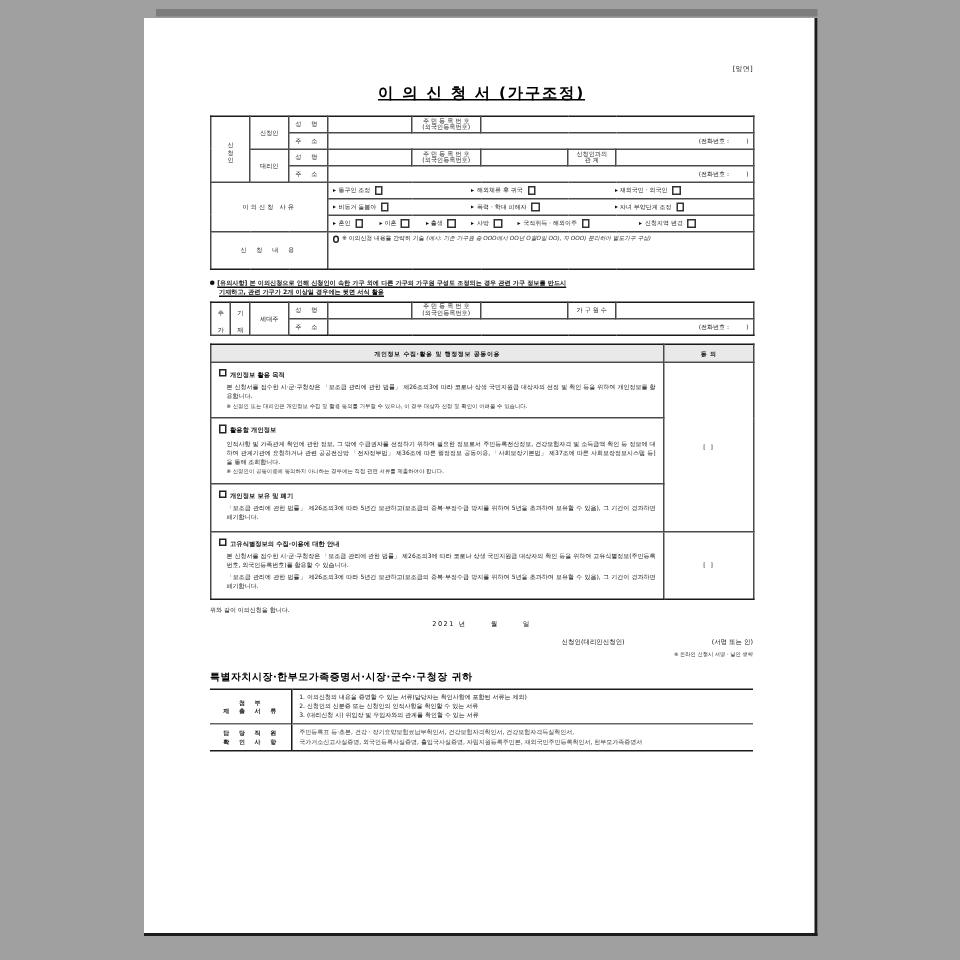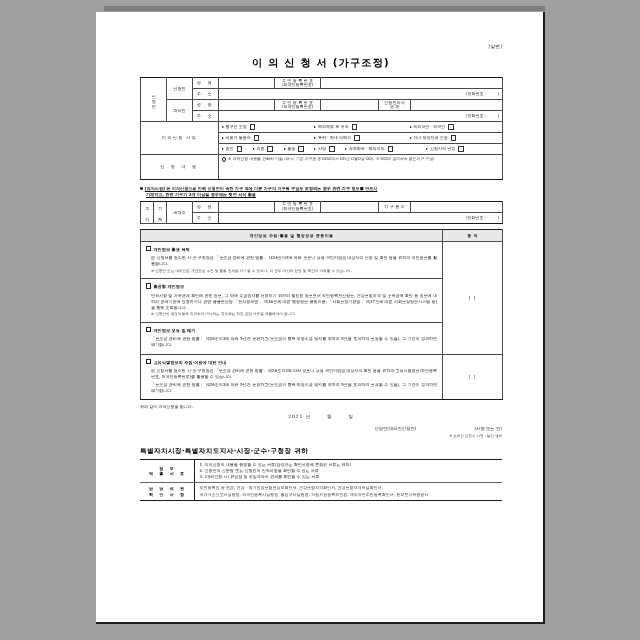--- a/index.html
+++ b/index.html
@@ -65,20 +65,21 @@
     margin-bottom: 6px;
     color: #222;
   }
   .doc-title {
     text-align: center;
     font-size: 10.2px;
     font-weight: bold;
     letter-spacing: 1.2px;
     margin: 3px 0 7px 0;
     color: #000;
+    text-decoration: underline;
   }
 
   
   table.frm {
     border-collapse: collapse;
     width: 100%;
     table-layout: fixed;
   }
   table.frm td {
     border: 0.4px solid #4a4a4a;
@@ -576,21 +577,21 @@
         <div class="decl-line">위와 같이 이의신청을 합니다.</div>
         <div class="date-line">
           <span>2021 년</span><span class="gap"></span><span>월</span><span class="gap"></span><span>일</span>
         </div>
         <div class="sign-row">
           <span class="sign-left">신청인(대리인신청인)</span>
           <span>(서명 또는 인)</span>
         </div>
         <div class="sign-note">※ 온라인 신청시 서명 · 날인 생략</div>
 
-        <div class="addressee">특별자치시장·특별자치도지사·시장·군수·구청장 귀하</div>
+        <div class="addressee">특별자치시장·한부모가족증명서·시장·군수·구청장 귀하</div>
 
         <table class="bottom">
           <colgroup>
               <col style="width:54px">
               <col style="width:308px">
             </colgroup>
           <tbody>
               <tr class="b-row">
             <td class="blabel">
               <div>첨      부</div>

